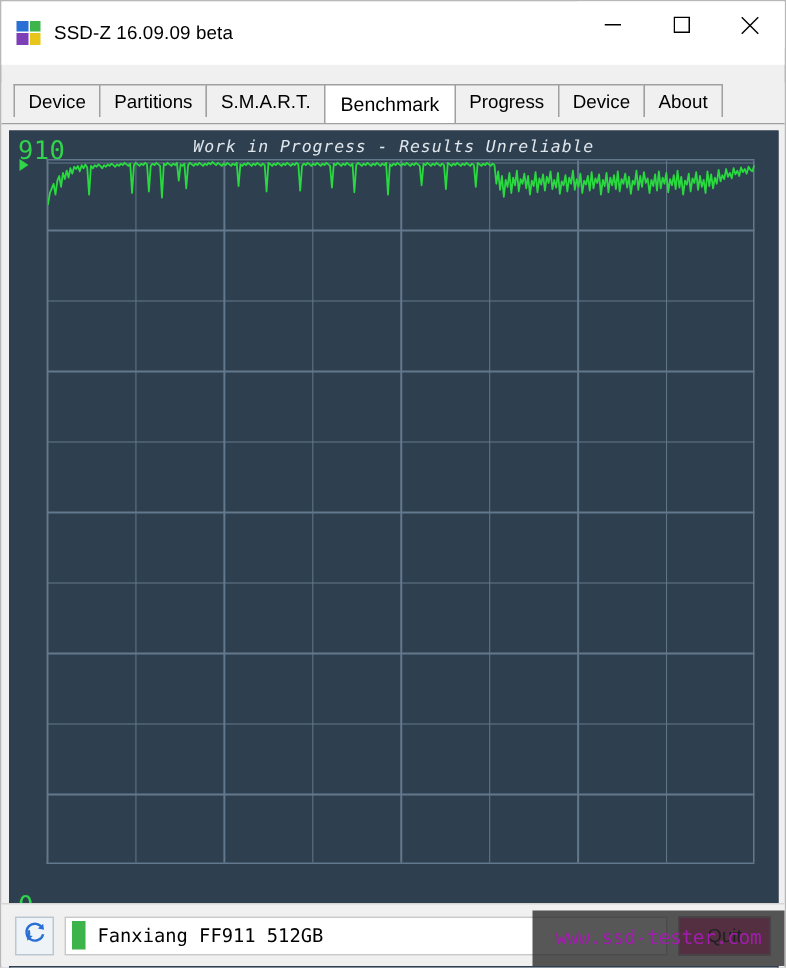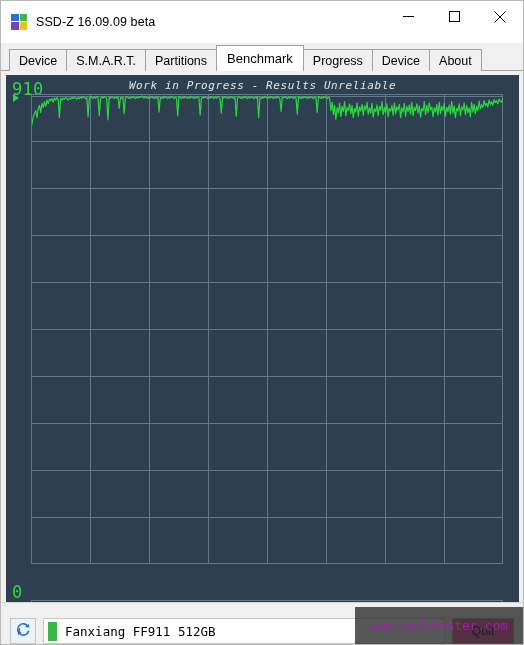--- a/index.html
+++ b/index.html
@@ -53,23 +53,24 @@
     background: #ffffff;
   }
   .wc svg { display:block; }
 
   
   .tabstrip {
     position: relative;
     height: 28px;
     background: #f0f0f0;
     display: flex;
-    align-items: flex-end;
+    align-items: flex-start;
     padding-left: 8px;
     border-bottom: 1px solid #a0a0a0;
+    margin-top: 12px;
   }
   .tab {
     height: 22px;
     padding: 0 9px;
     display: flex; align-items: center;
     font-size: 12.5px;
     color: #000;
     background: #f0f0f0;
     border: 1px solid #a0a0a0;
     border-bottom: none;
@@ -206,21 +207,21 @@
   }
 
   
   .statusbar {
     position: absolute;
     left: 0; bottom: 0;
     width: 522px; height: 42px;
     background: #f0f0f0;
     border-top: 1px solid #d6d6d6;
     display: flex;
-    align-items: flex-end;
+    align-items: center;
     padding: 0 9px;
   }
   .refresh-btn {
     width: 26px; height: 26px;
     background: #eef3f8;
     border: 1px solid #bcc7d2;
     display: flex; align-items: center; justify-content: center;
   }
   .drive-field {
     margin-left: 7px;
@@ -299,22 +300,22 @@
         <svg width="12" height="12" viewBox="0 0 12 12">
             <line x1="0.5" y1="0.5" x2="11.5" y2="11.5" stroke="#000" stroke-width="1"></line>
             <line x1="11.5" y1="0.5" x2="0.5" y2="11.5" stroke="#000" stroke-width="1"></line>
           </svg>
       </div>
     </div>
   </div>
 
   <div class="tabstrip">
     <div class="tab">Device</div>
+    <div class="tab">Partitions</div>
     <div class="tab">S.M.A.R.T.</div>
-    <div class="tab">Partitions</div>
     <div class="tab active">Benchmark</div>
     <div class="tab">Progress</div>
     <div class="tab">Device</div>
     <div class="tab">About</div>
   </div>
 
   <div class="content">
     <div class="panel">
 
       <div class="graph-title">Work in Progress - Results Unreliable</div>

